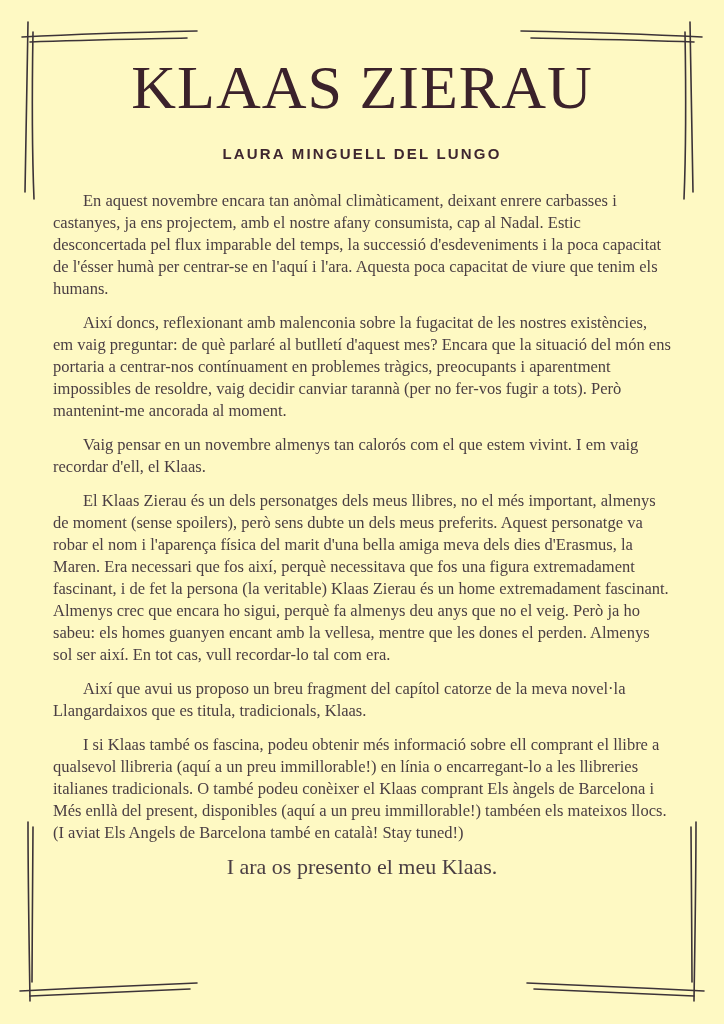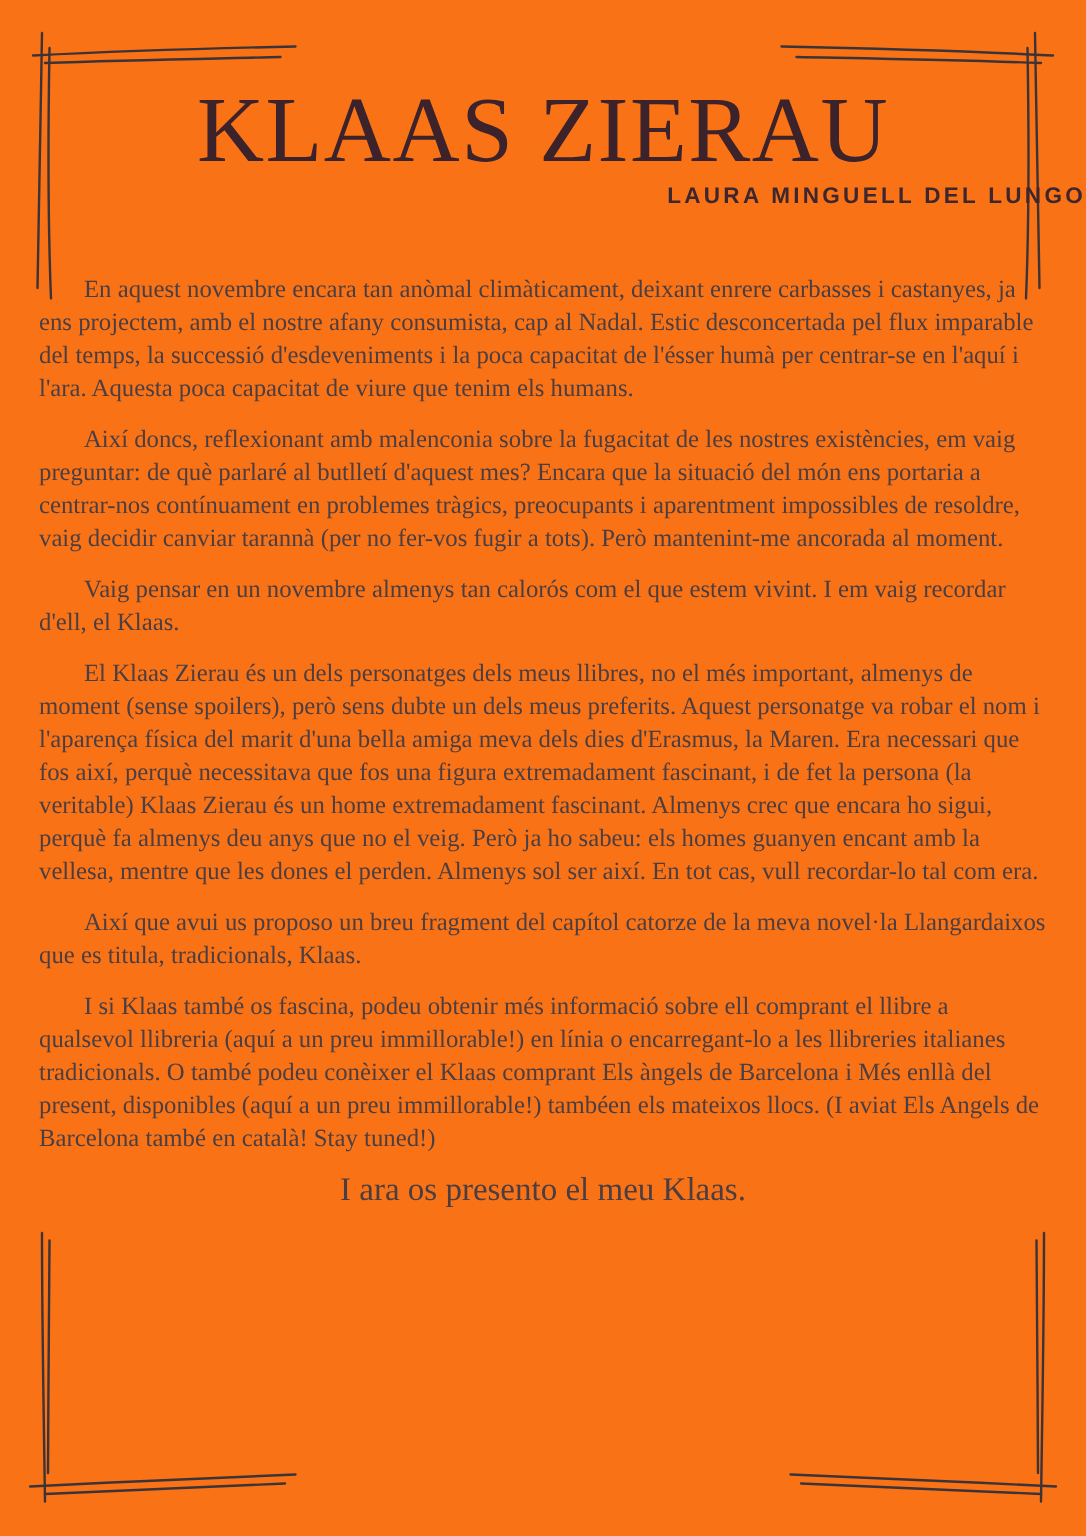--- a/index.html
+++ b/index.html
@@ -1,21 +1,21 @@
 <!DOCTYPE html>
 <html><head>
 <meta charset="utf-8">
 <style>
   html,body{margin:0;padding:0;}
   body{background:#8f8689;}
   .page{
     position:relative;
     width:724px;height:1024px;
     margin:0 auto;
-    background:#f97316;
+    background:#fef9c3;
     overflow:hidden;
     font-family:"Liberation Serif", serif;
   }
   .frame-svg{
     position:absolute;top:0;left:0;width:724px;height:1024px;
     pointer-events:none;
   }
   .frame-svg path{
     fill:none;stroke:#3c3338;stroke-width:1.6;stroke-linecap:round;
   }
@@ -23,30 +23,30 @@
   h1{
     margin:0;
     font-family:"Liberation Serif", serif;
     font-weight:500;
     font-size:62px;
     line-height:70px;
     letter-spacing:1px;
     color:#3b222b;
   }
   .subtitle{
+    margin-top:23px;
     font-family:"Liberation Sans", sans-serif;
     font-weight:bold;
     font-size:15px;
     letter-spacing:2.2px;
     color:#3e262f;
-    text-align:right;
   }
   .article{
-    margin-top:43px;
-    padding:0 26px;
+    margin-top:28px;
+    padding:0 53px;
     font-size:16.5px;
     line-height:22px;
     color:#4a3e43;
     text-align:left;
   }
   .article p{
     margin:0 0 12px 0;
     text-indent:30px;
   }
   .article .u{

